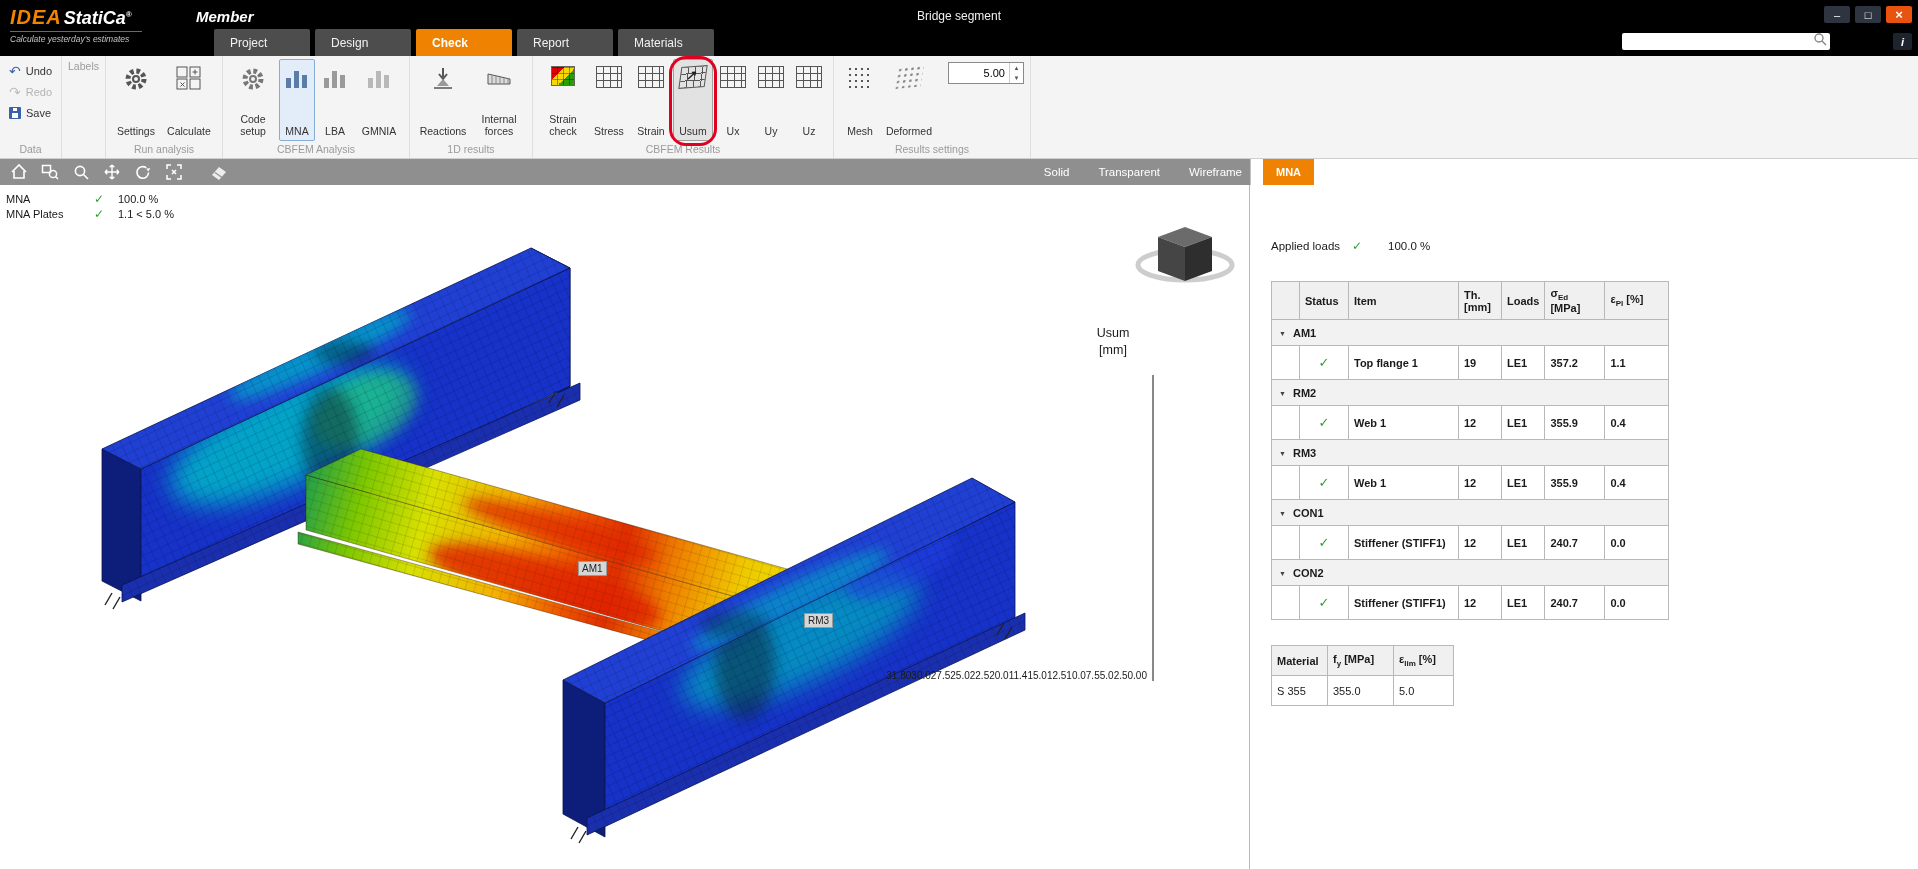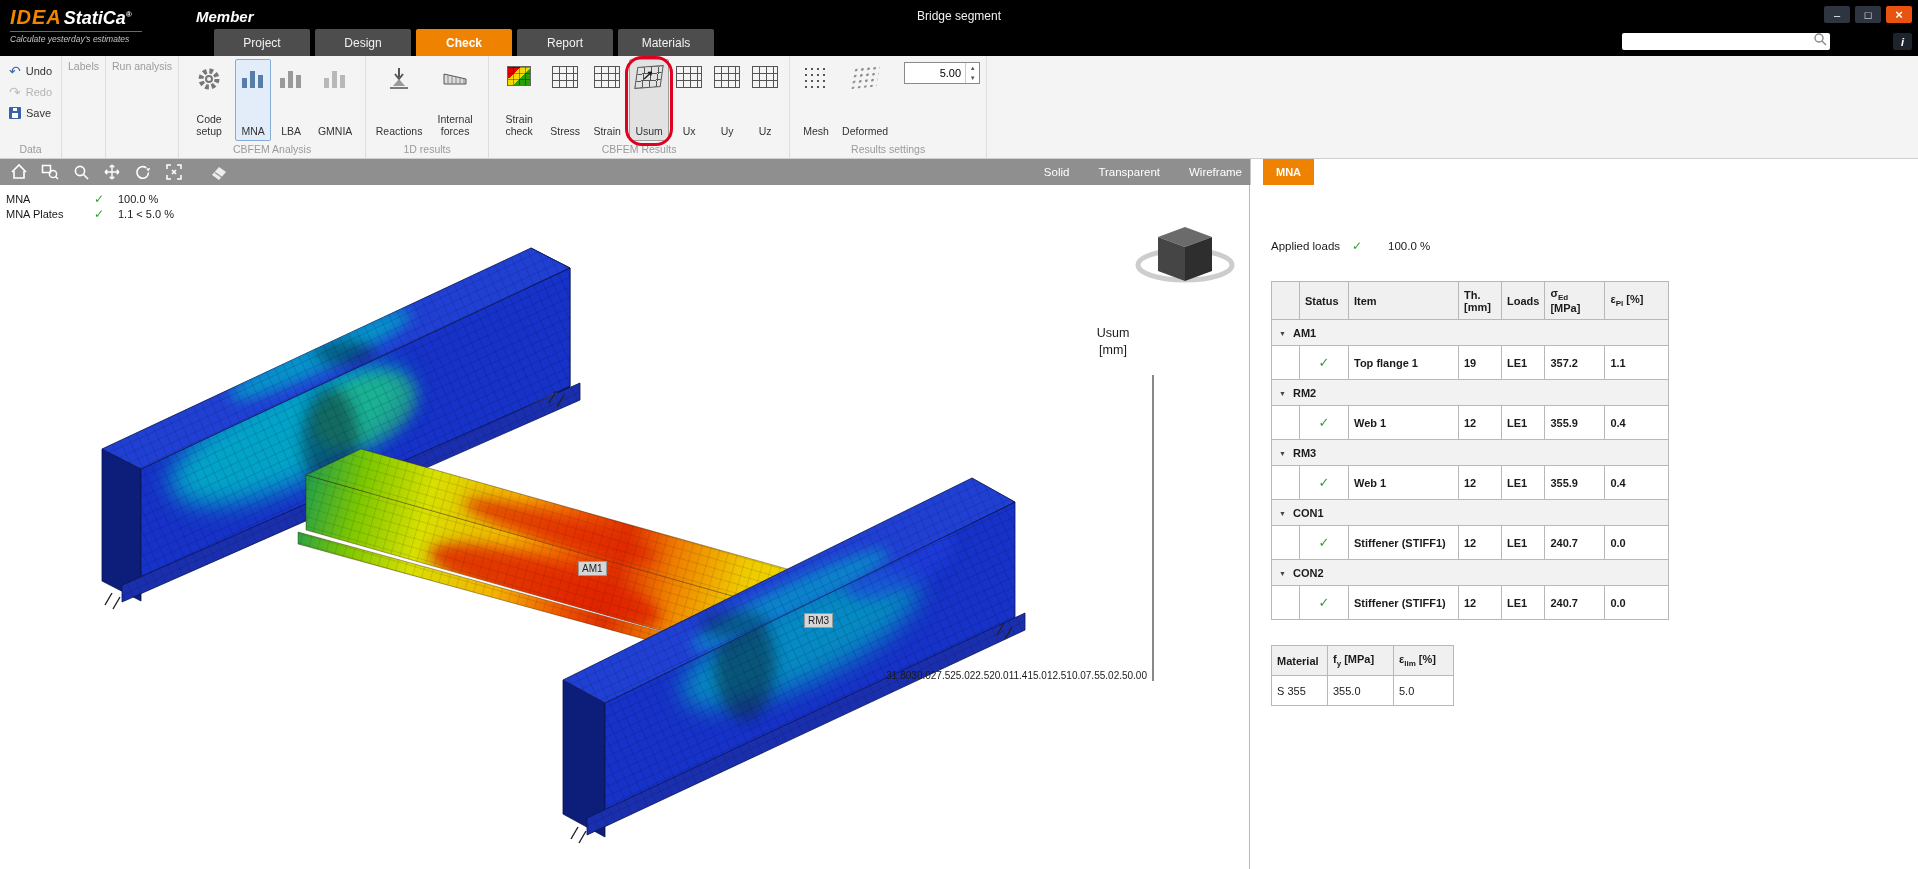--- a/index.html
+++ b/index.html
@@ -15,21 +15,21 @@
   .logo-tag{font-size:8.5px;color:#c4c4c4;font-style:italic;margin-top:2px;border-top:1px solid #6a6a6a;padding-top:2px;width:132px;}
   .app-name{position:absolute;left:196px;top:8px;color:#fff;font-size:15px;font-weight:bold;font-style:italic;}
   .doc-title{position:absolute;left:600px;right:600px;top:9px;text-align:center;color:#f0f0f0;font-size:12px;}
   .win-buttons{position:absolute;right:6px;top:6px;display:flex;gap:5px;}
   .win-btn{width:26px;height:17px;display:flex;align-items:center;justify-content:center;color:#fff;font-size:11px;background:#2f3540;border-radius:2px;cursor:pointer;}
   .win-btn.close{background:#e85410;font-size:13px;font-weight:bold;}
   .search-box{position:absolute;right:88px;top:33px;width:208px;height:17px;background:#fff;border-radius:2px;display:flex;align-items:center;padding-right:2px;}
   .search-input{flex:1;border:none;outline:none;font-size:11px;padding:0 5px;height:100%;background:transparent;}
   .info-btn{position:absolute;right:6px;top:33px;width:19px;height:17px;background:#1d242e;color:#fff;font-size:11px;font-weight:bold;font-style:italic;display:flex;align-items:center;justify-content:center;border-radius:2px;cursor:pointer;}
   .tabs{position:absolute;left:214px;bottom:0;display:flex;gap:5px;}
-  .tab{height:27px;min-width:96px;padding:8px 16px;display:flex;align-items:center;justify-content:center;background:#4d4d4d;color:#f2f2f2;font-size:12px;cursor:pointer;border-radius:2px 2px 0 0;}
+  .tab{height:27px;min-width:96px;padding:8px 16px;display:flex;align-items:center;background:#4d4d4d;color:#f2f2f2;font-size:12px;cursor:pointer;border-radius:2px 2px 0 0;}
   .tab.active{background:#ef8200;color:#fff;font-weight:bold;}
 
   
   .ribbon{position:absolute;left:0;top:56px;width:1918px;height:103px;background:#f4f4f4;border-bottom:1px solid #cfcfcf;display:flex;}
   .rgroup{height:100%;display:flex;flex-direction:column;border-right:1px solid #dedede;padding:3px 6px 0;}
   .rgroup-content{flex:1;display:flex;align-items:flex-start;gap:2px;}
   .rgroup-label{text-align:center;font-size:10.5px;color:#9b9b9b;padding:1px 0 3px;}
   .rb-small{display:flex;align-items:center;gap:5px;height:19px;font-size:11px;color:#333;padding:0 3px;cursor:pointer;white-space:nowrap;}
   .rb-small.disabled{color:#b4b4b4;}
   .data-col{display:flex;flex-direction:column;padding-top:2px;}
@@ -178,20 +178,40 @@
       </div>
     </div>
     <div class="rgroup-label">Data</div>
   </div>
 
   <div class="rgroup">
     <div class="rgroup-label">Labels</div>
   </div>
 
   <div class="rgroup">
+    <div class="rgroup-content">
+      <div class="rb-large">
+        <span><svg width="26" height="26">
+              <circle cx="13" cy="13" r="8" fill="none" stroke="#555" stroke-width="5" stroke-dasharray="3.6 2.7"></circle>
+              <circle cx="13" cy="13" r="3" fill="none" stroke="#555" stroke-width="2"></circle>
+            </svg></span>
+        <span class="lbl">Settings</span>
+      </div>
+      <div class="rb-large w54">
+        <span><svg width="26" height="24">
+              <rect x="1" y="1" width="10" height="10" fill="none" stroke="#555"></rect>
+              <rect x="14" y="1" width="10" height="10" fill="none" stroke="#555"></rect>
+              <rect x="1" y="13" width="10" height="10" fill="none" stroke="#555"></rect>
+              <rect x="14" y="13" width="10" height="10" fill="none" stroke="#555"></rect>
+              <path d="M19 3.5 V8.5 M16.5 6 H21.5" stroke="#555"></path>
+              <path d="M4.5 16.5 L8.5 20.5 M8.5 16.5 L4.5 20.5" stroke="#555"></path>
+            </svg></span>
+        <span class="lbl">Calculate</span>
+      </div>
+    </div>
     <div class="rgroup-label">Run analysis</div>
   </div>
 
   <div class="rgroup">
     <div class="rgroup-content">
       <div class="rb-large">
         <span><svg width="26" height="26">
               <circle cx="13" cy="13" r="8" fill="none" stroke="#777" stroke-width="5" stroke-dasharray="3.6 2.7"></circle>
               <circle cx="13" cy="13" r="3" fill="none" stroke="#777" stroke-width="2"></circle>
             </svg></span>

